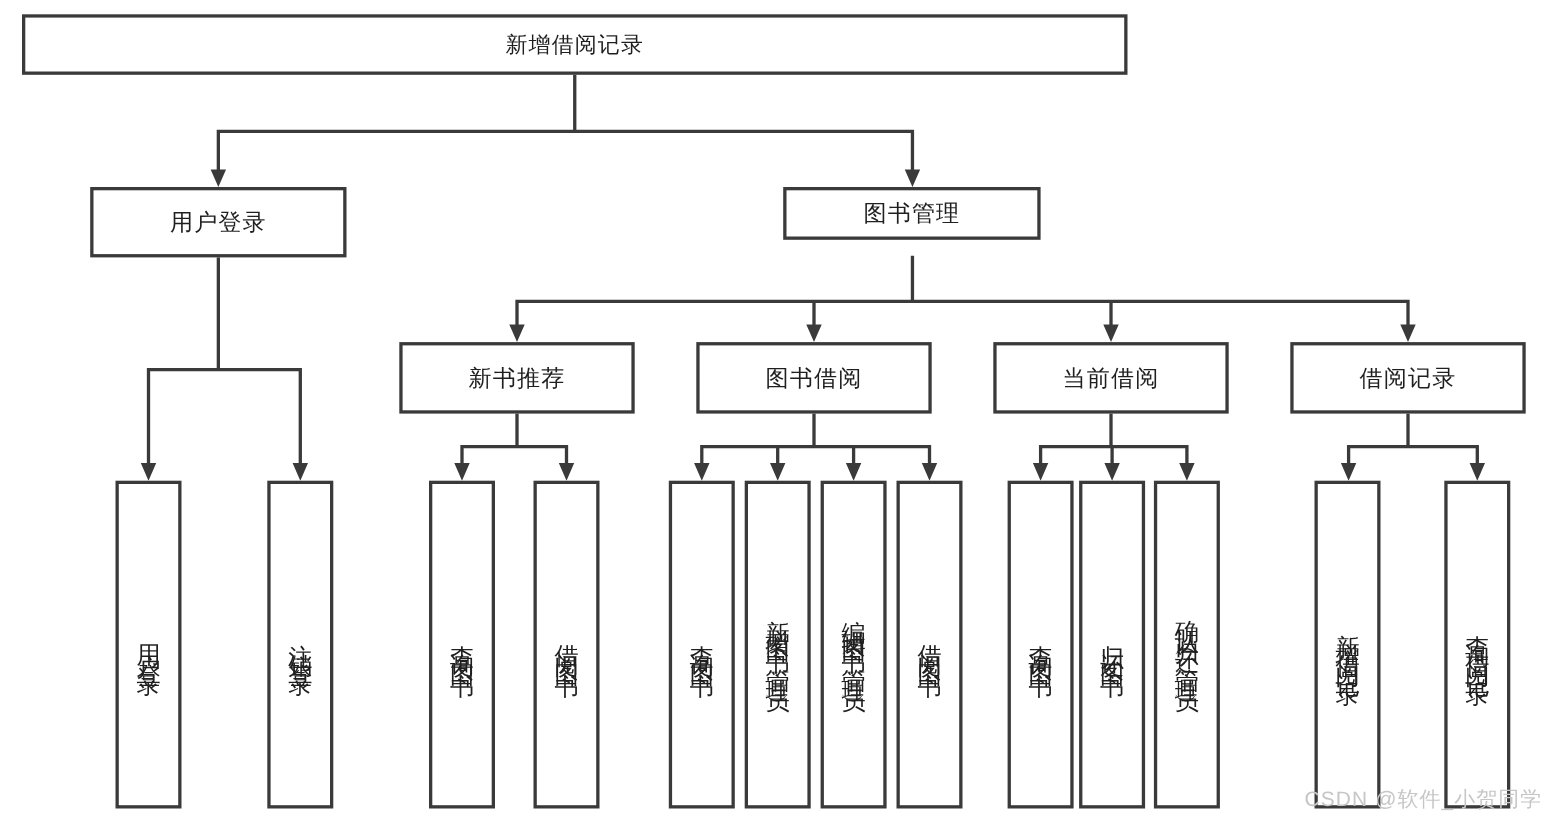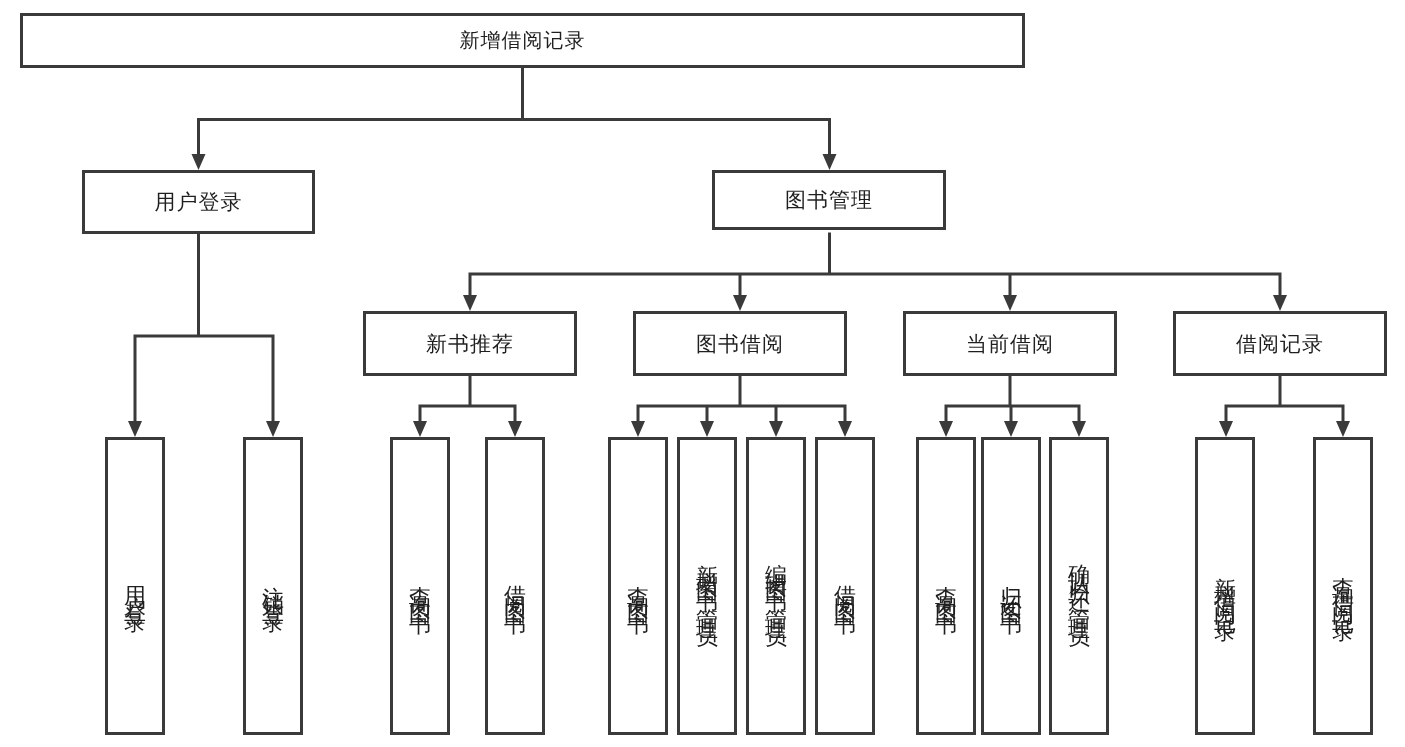--- a/index.html
+++ b/index.html
@@ -112,21 +112,21 @@
     "></path>
   </svg>
 
   <div class="box h root" style="left:20px; top:13px; width:1005px; height:55px;">
     <span>新增借阅记录</span>
   </div>
 
   <div class="box h" style="left:82px; top:170px; width:233px; height:64px;">
     <span>用户登录</span>
   </div>
-  <div class="box h" style="left:712px; top:170px; width:234px; height:60px;">
+  <div class="box h" style="left:712px; top:170px; width:234px; height:48px;">
     <span>图书管理</span>
   </div>
 
   <div class="box h" style="left:633px; top:311px; width:214px; height:65px;">
     <span>图书借阅</span>
   </div>
   <div class="box h" style="left:363px; top:311px; width:214px; height:65px;">
     <span>新书推荐</span>
   </div>
   <div class="box h" style="left:903px; top:311px; width:214px; height:65px;justify-content:center;">
@@ -173,14 +173,15 @@
     <span>确认归还（管理员）</span>
   </div>
 
   <div class="box leaf" style="left:1195px; top:437px; width:60px; height:298px;">
     <span>新增借阅记录</span>
   </div>
   <div class="box leaf" style="left:1313px; top:437px; width:60px; height:298px;">
     <span>查询借阅记录</span>
   </div>
 
+  <div class="watermark">CSDN @软件_小贺同学</div>
 
 </div>
 
 </body></html>

